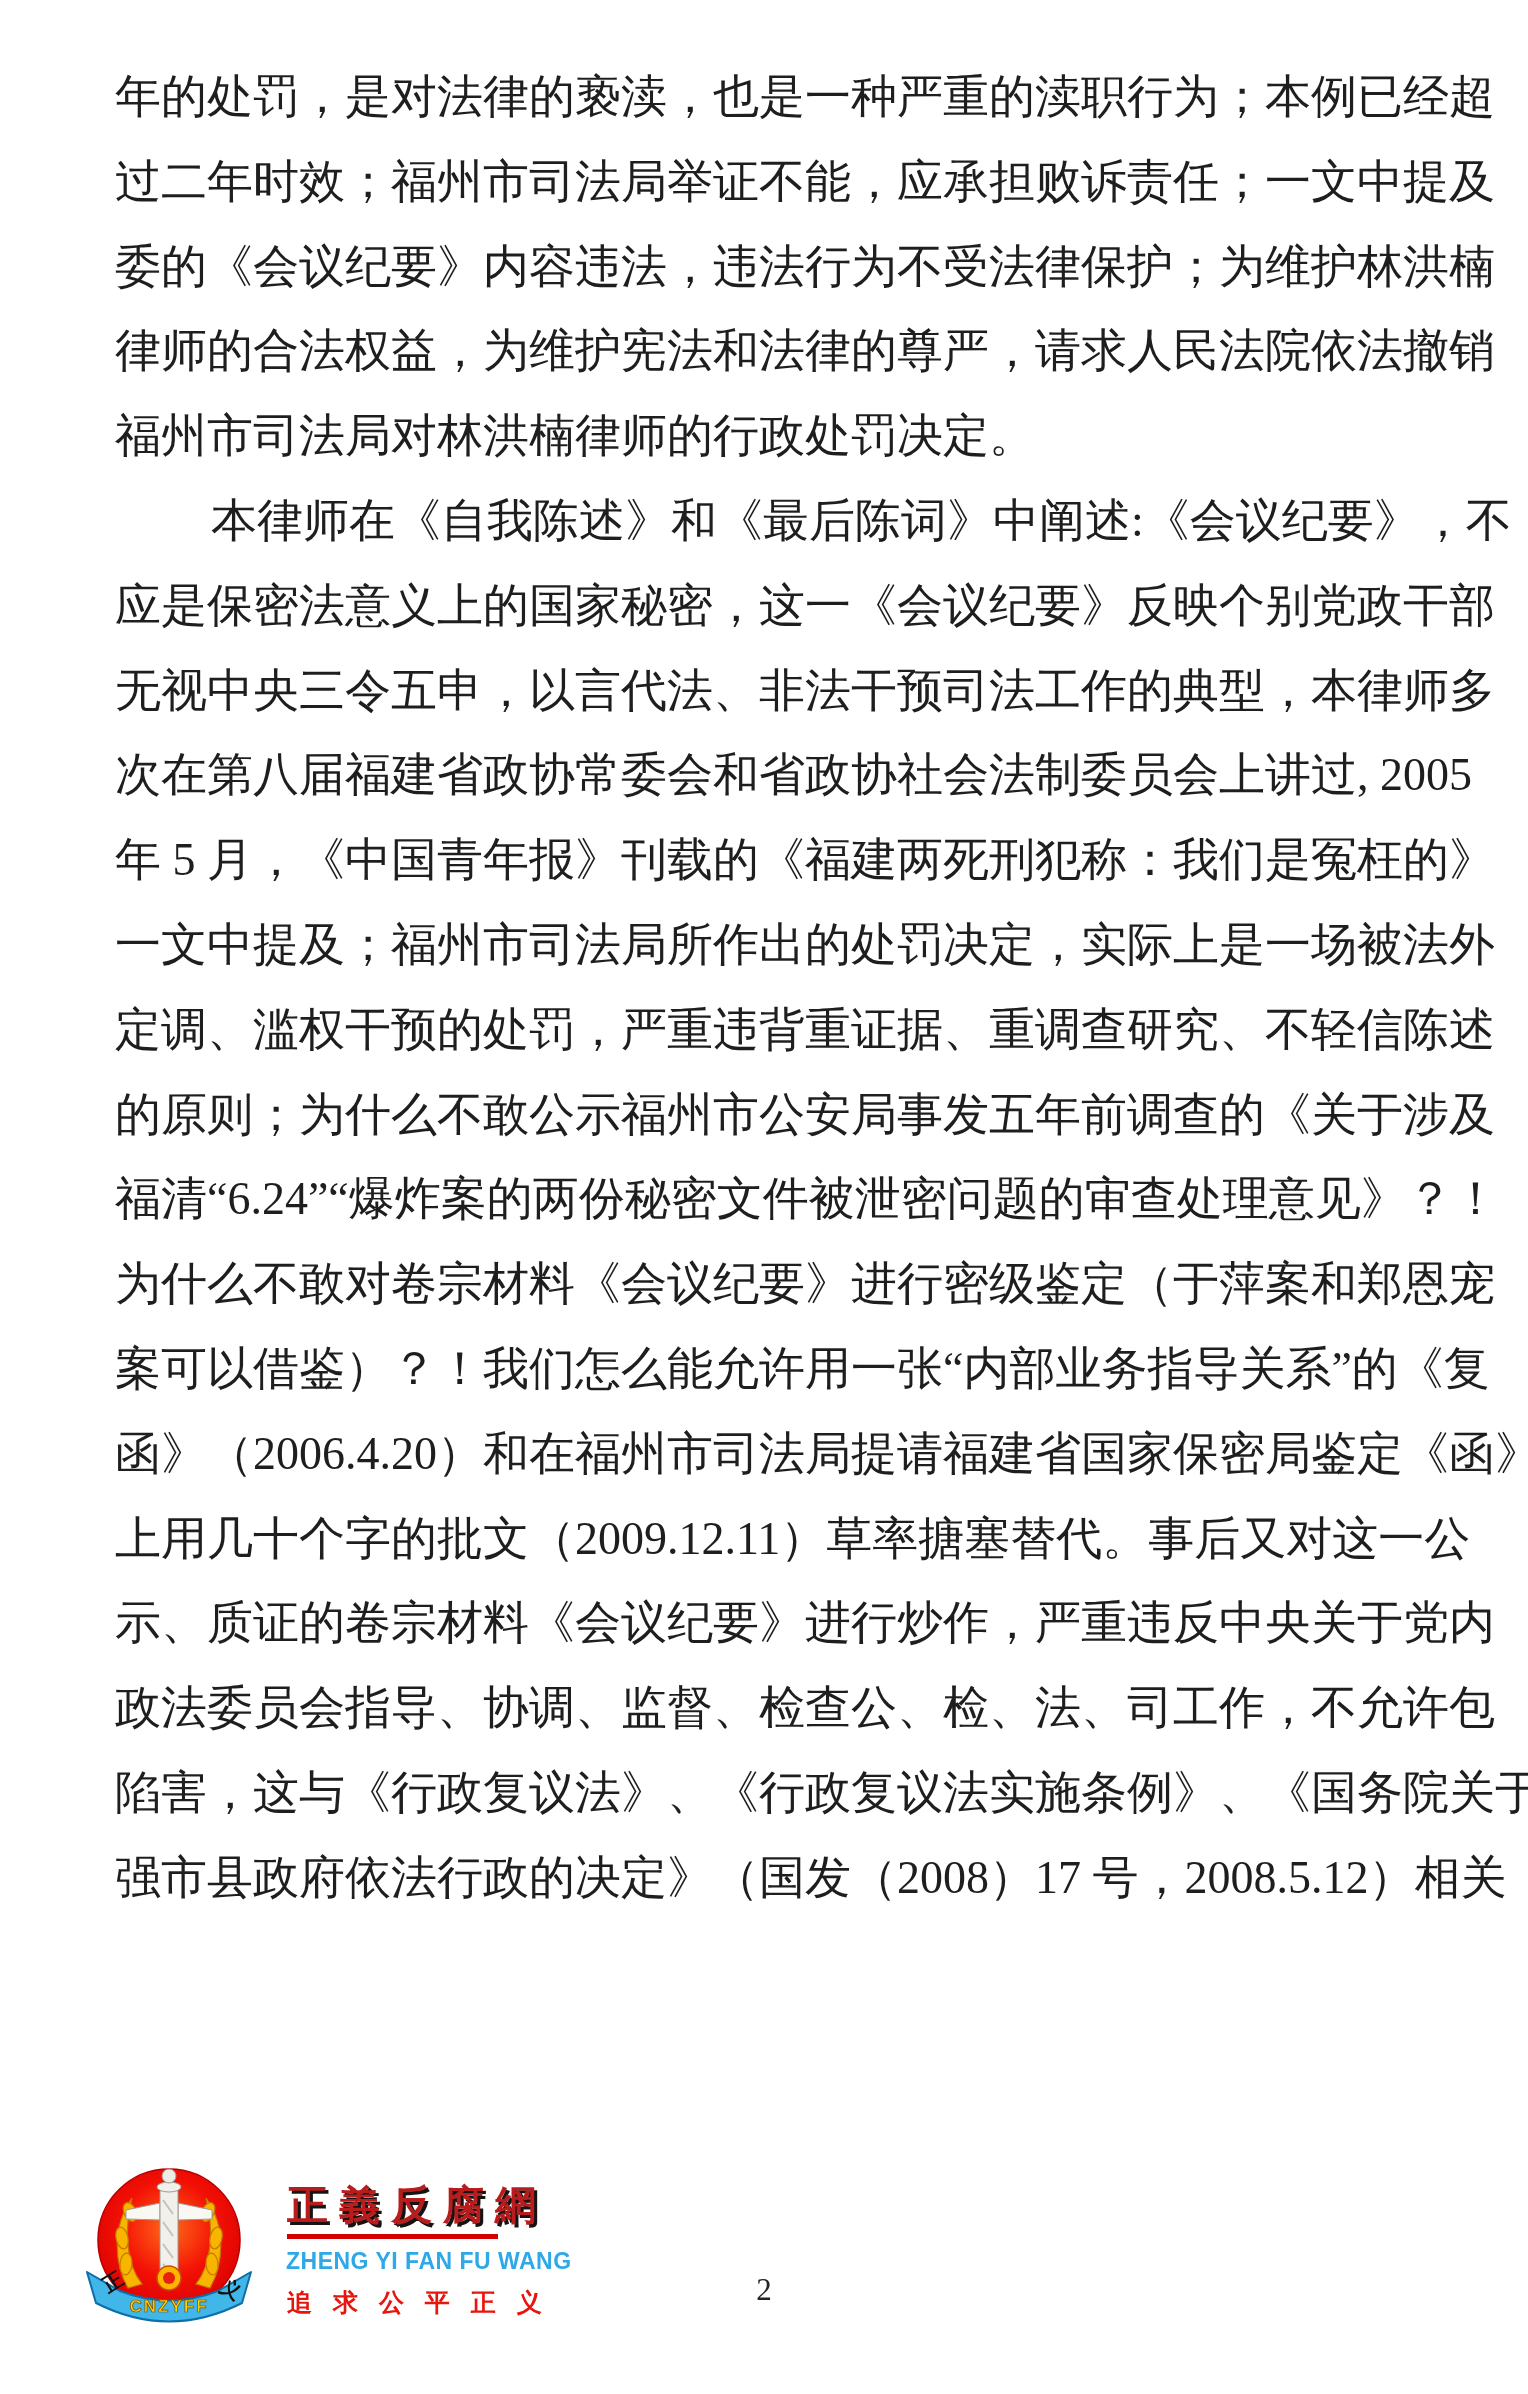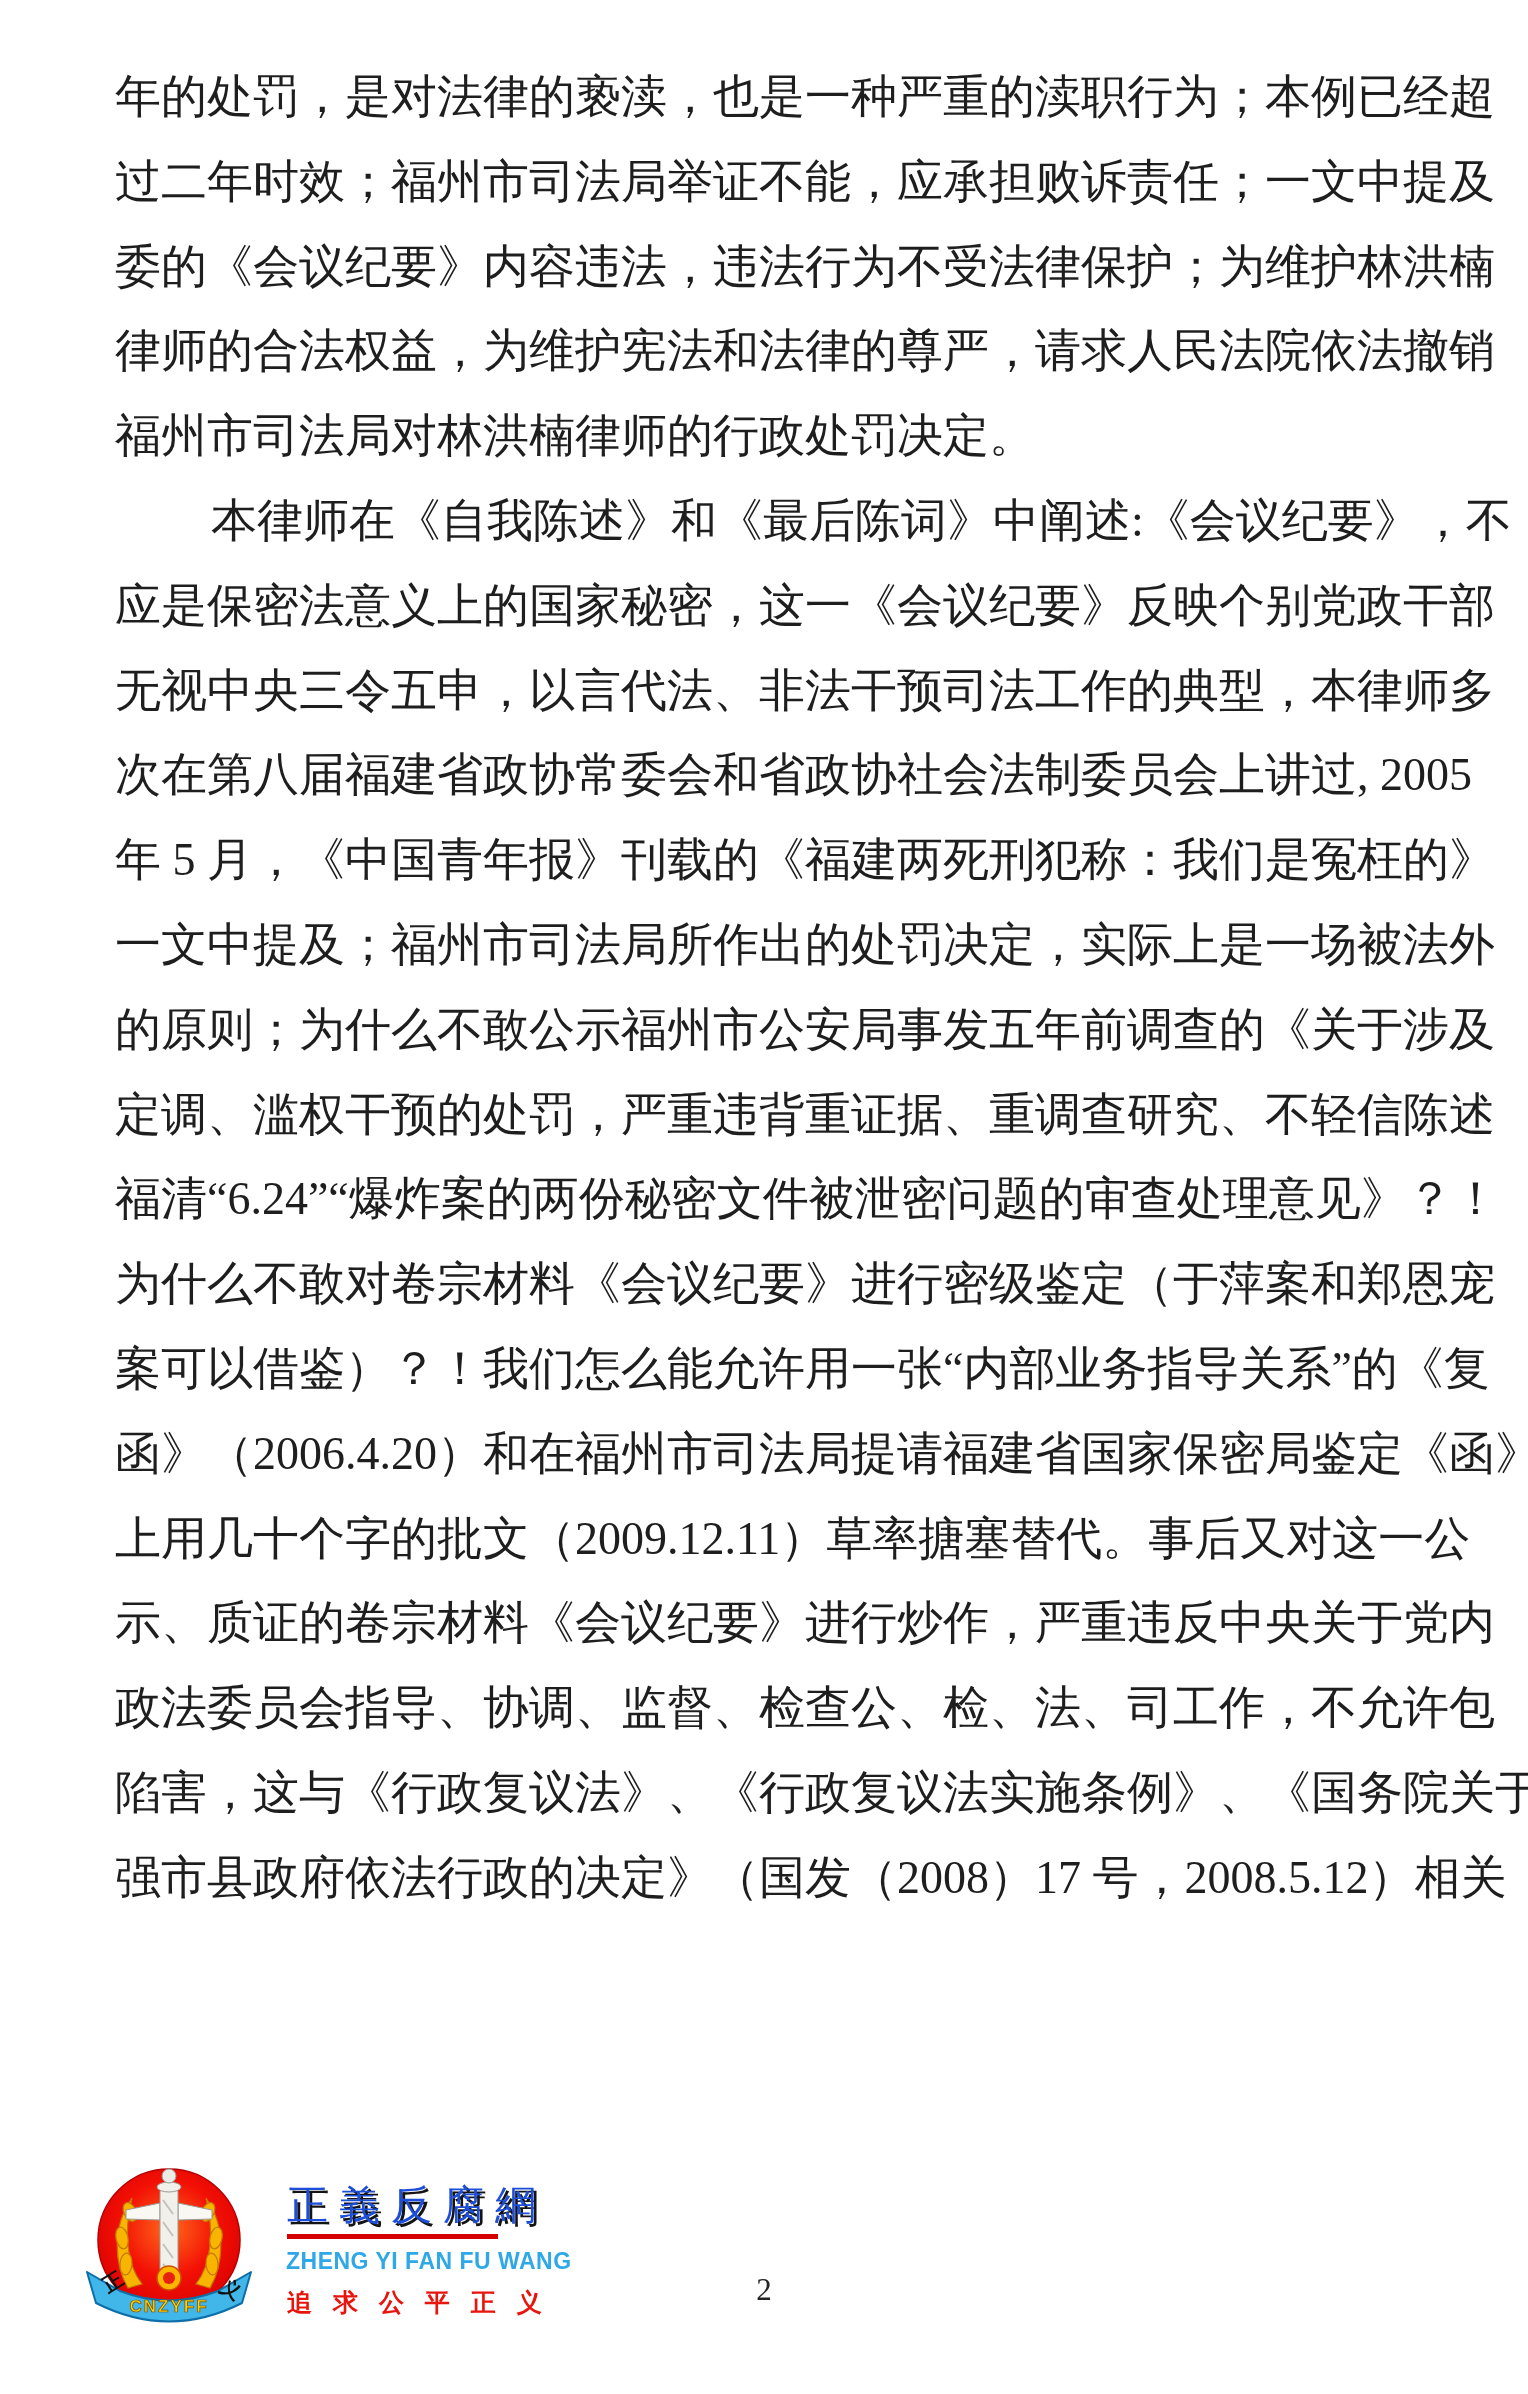--- a/index.html
+++ b/index.html
@@ -21,21 +21,21 @@
     white-space:nowrap;letter-spacing:0;
     font-weight:500;
   }
   .line.para-end{text-align-last:left;}
   .line.indent{text-indent:96px;}
 
   
   .emblem{position:absolute;left:84px;top:2160px;width:170px;height:178px;}
   .brand-zh{
     position:absolute;left:287px;top:2178px;
-    font-size:41px;font-weight:normal;color:#1d4ed8;
+    font-size:41px;font-weight:bold;color:#b91c1c;
     letter-spacing:11px;white-space:nowrap;
     text-shadow:3px 3px 0 #141414;
     font-family:"DejaVu Serif","Liberation Serif",serif;
   }
   .brand-rule{
     position:absolute;left:287px;top:2234px;width:211px;height:5px;
     background:#d40000;
   }
   .brand-pinyin{
     position:absolute;left:286px;top:2248px;
@@ -65,22 +65,22 @@
     <div class="line">过二年时效；福州市司法局举证不能，应承担败诉责任；一文中提及</div>
     <div class="line">委的《会议纪要》内容违法，违法行为不受法律保护；为维护林洪楠</div>
     <div class="line">律师的合法权益，为维护宪法和法律的尊严，请求人民法院依法撤销</div>
     <div class="line para-end">福州市司法局对林洪楠律师的行政处罚决定。</div>
     <div class="line indent">本律师在《自我陈述》和《最后陈词》中阐述:《会议纪要》，不</div>
     <div class="line">应是保密法意义上的国家秘密，这一《会议纪要》反映个别党政干部</div>
     <div class="line">无视中央三令五申，以言代法、非法干预司法工作的典型，本律师多</div>
     <div class="line">次在第八届福建省政协常委会和省政协社会法制委员会上讲过, 2005</div>
     <div class="line">年 5 月，《中国青年报》刊载的《福建两死刑犯称：我们是冤枉的》</div>
     <div class="line">一文中提及；福州市司法局所作出的处罚决定，实际上是一场被法外</div>
+    <div class="line">定调、滥权干预的处罚，严重违背重证据、重调查研究、不轻信陈述</div>
     <div class="line">的原则；为什么不敢公示福州市公安局事发五年前调查的《关于涉及</div>
-    <div class="line">定调、滥权干预的处罚，严重违背重证据、重调查研究、不轻信陈述</div>
     <div class="line">福清“6.24”“爆炸案的两份秘密文件被泄密问题的审查处理意见》？！</div>
     <div class="line">为什么不敢对卷宗材料《会议纪要》进行密级鉴定（于萍案和郑恩宠</div>
     <div class="line">案可以借鉴）？！我们怎么能允许用一张“内部业务指导关系”的《复</div>
     <div class="line">函》（2006.4.20）和在福州市司法局提请福建省国家保密局鉴定《函》</div>
     <div class="line">上用几十个字的批文（2009.12.11）草率搪塞替代。事后又对这一公</div>
     <div class="line">示、质证的卷宗材料《会议纪要》进行炒作，严重违反中央关于党内</div>
     <div class="line">政法委员会指导、协调、监督、检查公、检、法、司工作，不允许包</div>
     <div class="line">陷害，这与《行政复议法》、《行政复议法实施条例》、《国务院关于加</div>
     <div class="line">强市县政府依法行政的决定》（国发（2008）17 号，2008.5.12）相关</div>
   </div>

